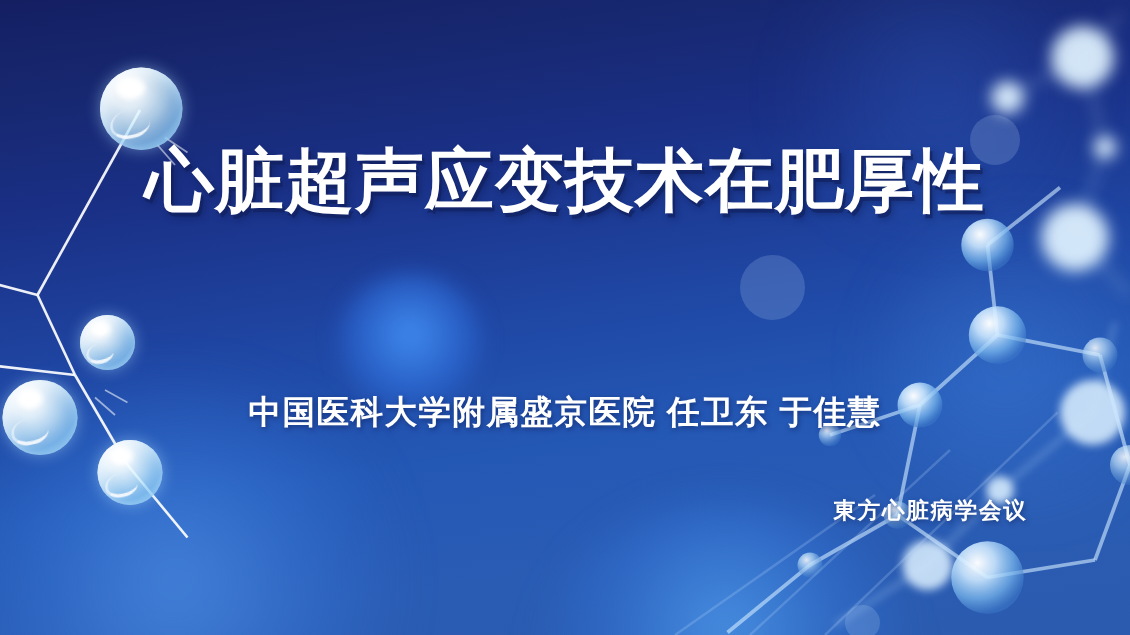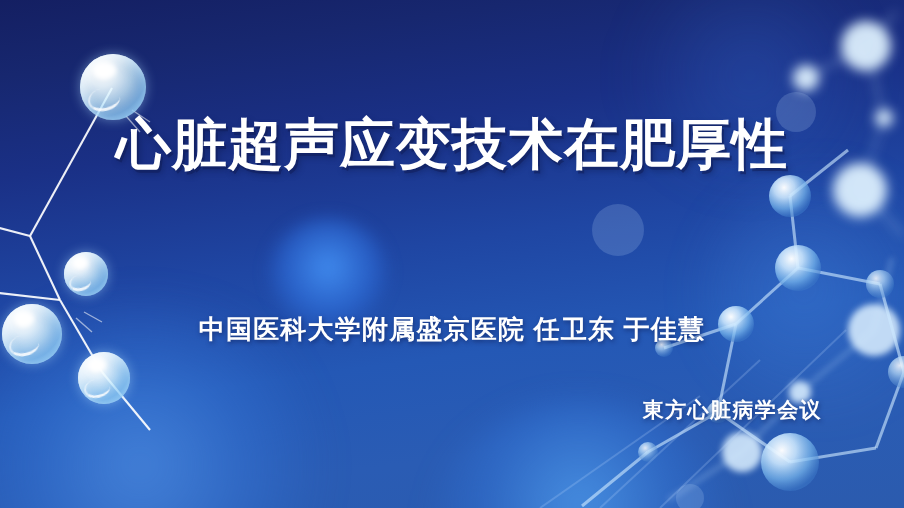--- a/index.html
+++ b/index.html
@@ -147,21 +147,21 @@
     letter-spacing: 1.2px;
     white-space: nowrap;
     z-index: 9;
     text-shadow: 1px 2px 4px rgba(12,26,80,0.55);
     margin-top: 36px;
   }
   .conference {
     position: absolute;
     right: 82px; top: 396px;
     color: #ffffff;
-    font-size: 21px;
+    font-size: 18px;
     font-weight: bold;
     letter-spacing: 1.4px;
     white-space: nowrap;
     z-index: 9;
     text-shadow: 1px 2px 4px rgba(12,26,80,0.5);
   }
 </style>
 </head>
 <body>
 

